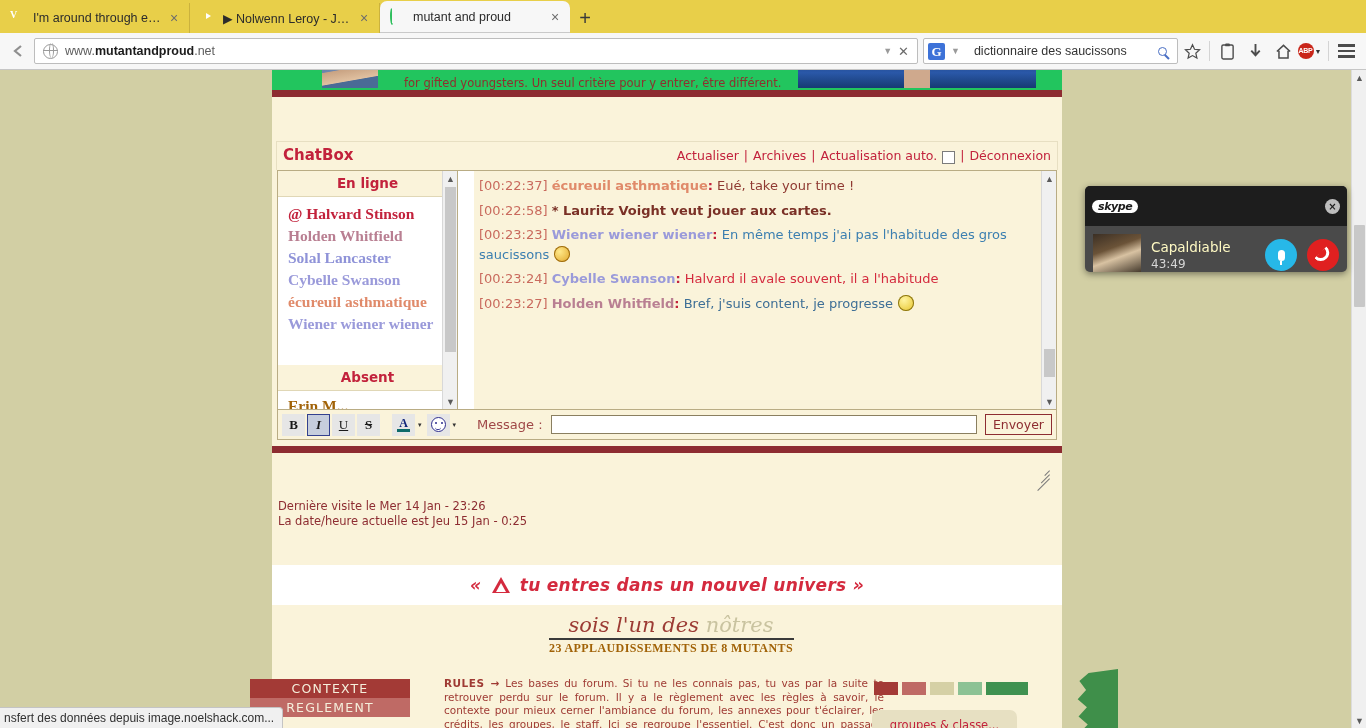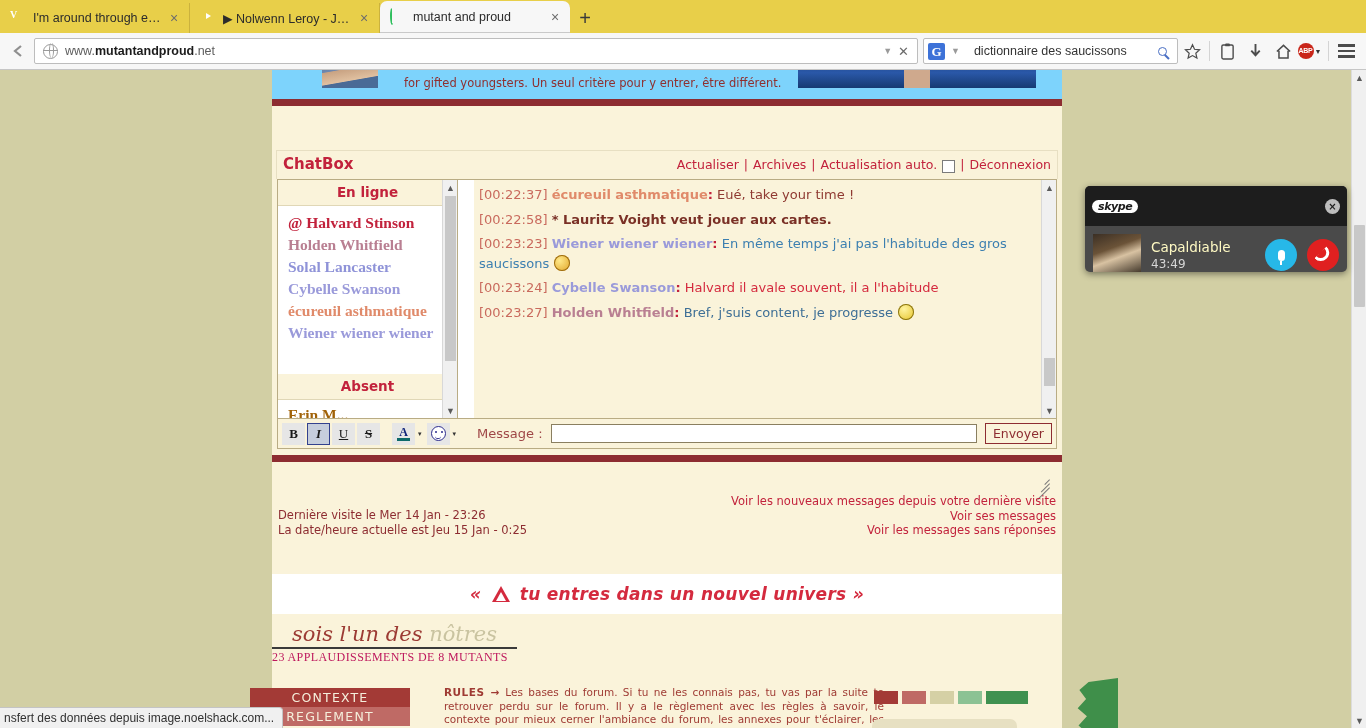--- a/index.html
+++ b/index.html
@@ -246,23 +246,23 @@
     position: absolute;
     left: 272px; top: 0;
     width: 790px;
     min-height: 658px;
     background: #faf3da;
   }
 
   
   #top-banner {
     position: relative;
-    height: 29px;
+    height: 20px;
     overflow: hidden;
-    background: #7dd3fc;
+    background: #22c55e;
   }
   #banner-photo {
     position: absolute; left: 50px; top: -14px;
     width: 56px; height: 32px;
     background: linear-gradient(170deg,#4e6f9e 0%,#6f87ad 40%,#c9a383 42%,#e0c0a0 70%,#4a6b96 72%);
   }
   #banner-text {
     position: absolute; left: 132px; top: 6px;
     font-size: 11.5px; color: #8f2f2f;
     font-family: "DejaVu Sans", sans-serif;
@@ -581,39 +581,41 @@
   }
 
   
   #bottom-section {
     position: relative;
     background: #faf3da;
     height: 130px;
   }
   #applause {
     position: absolute;
-    left: 0; right: 0; top: 8px;
+    left: 8px; right: 0; top: 8px;
+    text-align: center;
   }
   #applause-script {
     font-family: "DejaVu Serif", serif;
     font-style: italic;
     font-size: 21px;
     color: #9c3b34;
     display: inline-block;
     border-bottom: 2px solid #3a3a3a;
     padding: 0 20px 1px 20px;
     line-height: 24px;
   }
   #applause-script .faded { color: #c9c3a0; }
   #applause-count {
     font-family: "Liberation Serif", serif;
     font-size: 12px;
-    color: #be185d;
+    color: #a16207;
     letter-spacing: 0.4px;
     margin-top: 1px;
+    font-weight: bold;
   }
 
   #menu-block {
     position: absolute;
     left: -22px; top: 74px;
     width: 160px;
     font-family: "DejaVu Sans", sans-serif;
   }
   .menu-item {
     height: 19px;
@@ -996,25 +998,20 @@
     <div id="footer-info">
       <div id="resize-grip">
           <i></i>
           <i></i>
           <i></i>
         </div>
       <div id="visit-info">
         <div>Dernière visite le Mer 14 Jan - 23:26</div>
         <div>La date/heure actuelle est Jeu 15 Jan - 0:25</div>
       </div>
-      <div id="footer-links">
-        <a>Voir les nouveaux messages depuis votre dernière visite</a>
-        <a>Voir ses messages</a>
-        <a>Voir les messages sans réponses</a>
-      </div>
     </div>
 
     <div id="white-banner">
       <div id="white-banner-text">
         <span>«</span>
         <span class="tri-warn"></span>
         <span>tu entres dans un nouvel univers</span>
         <span>»</span>
       </div>
     </div>

